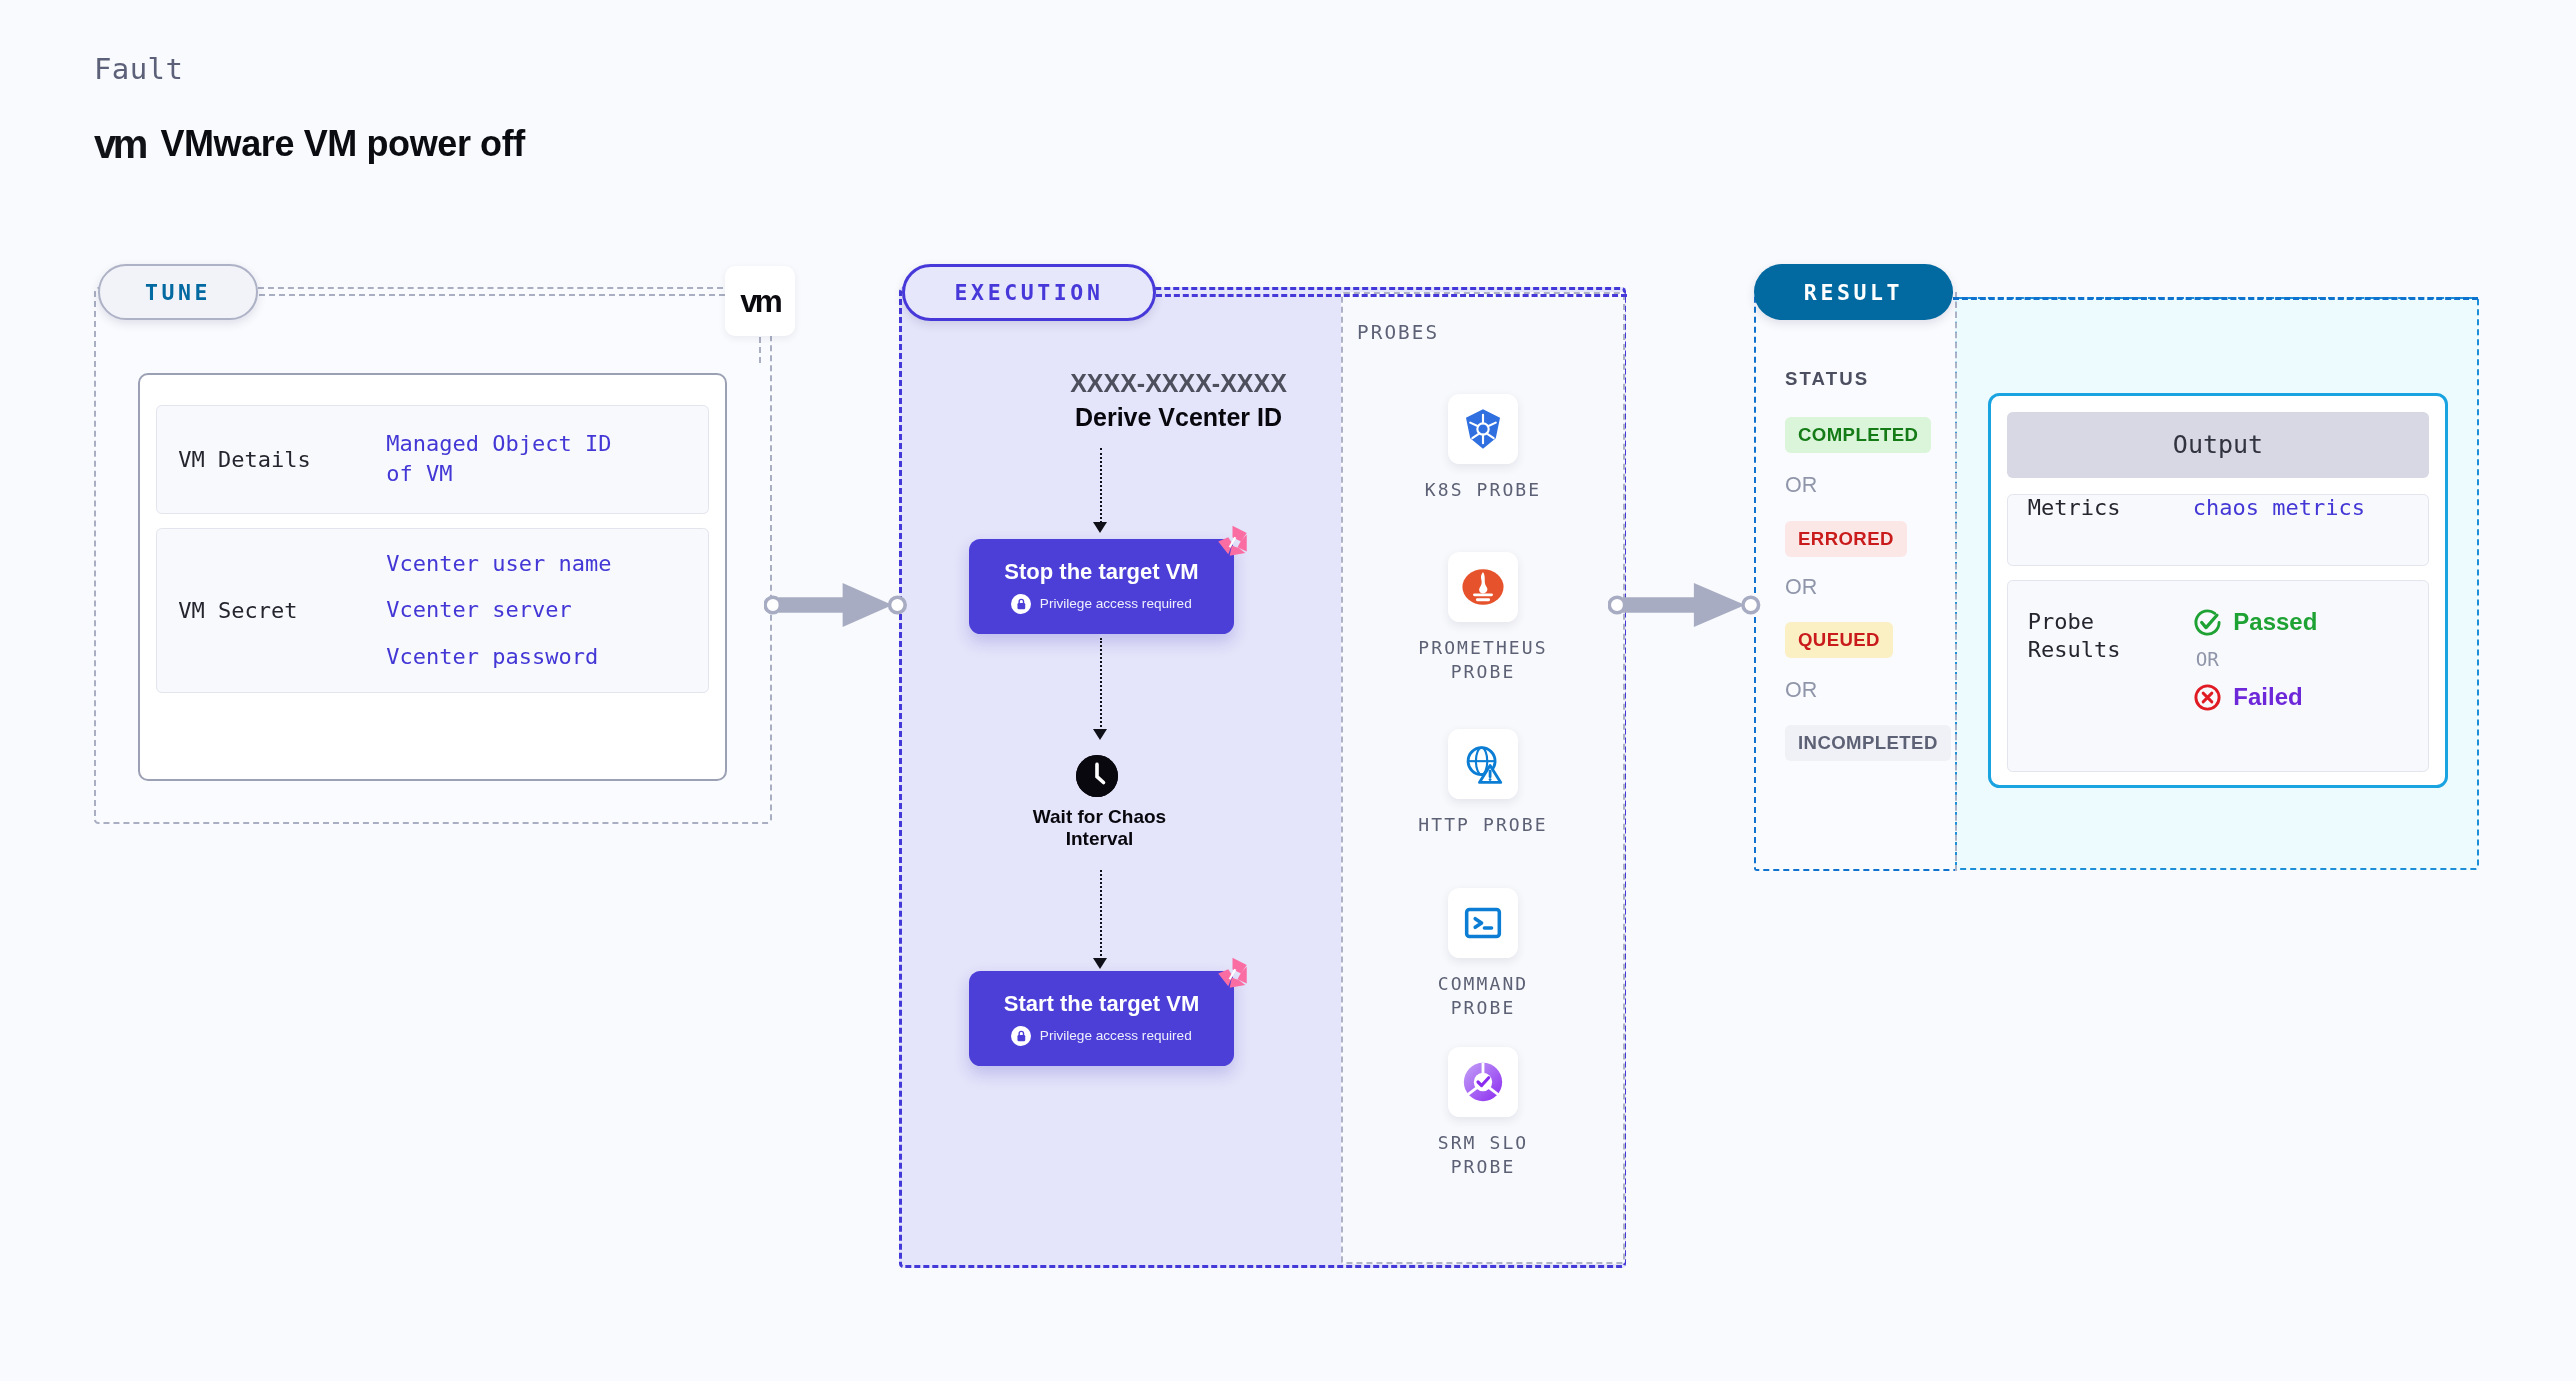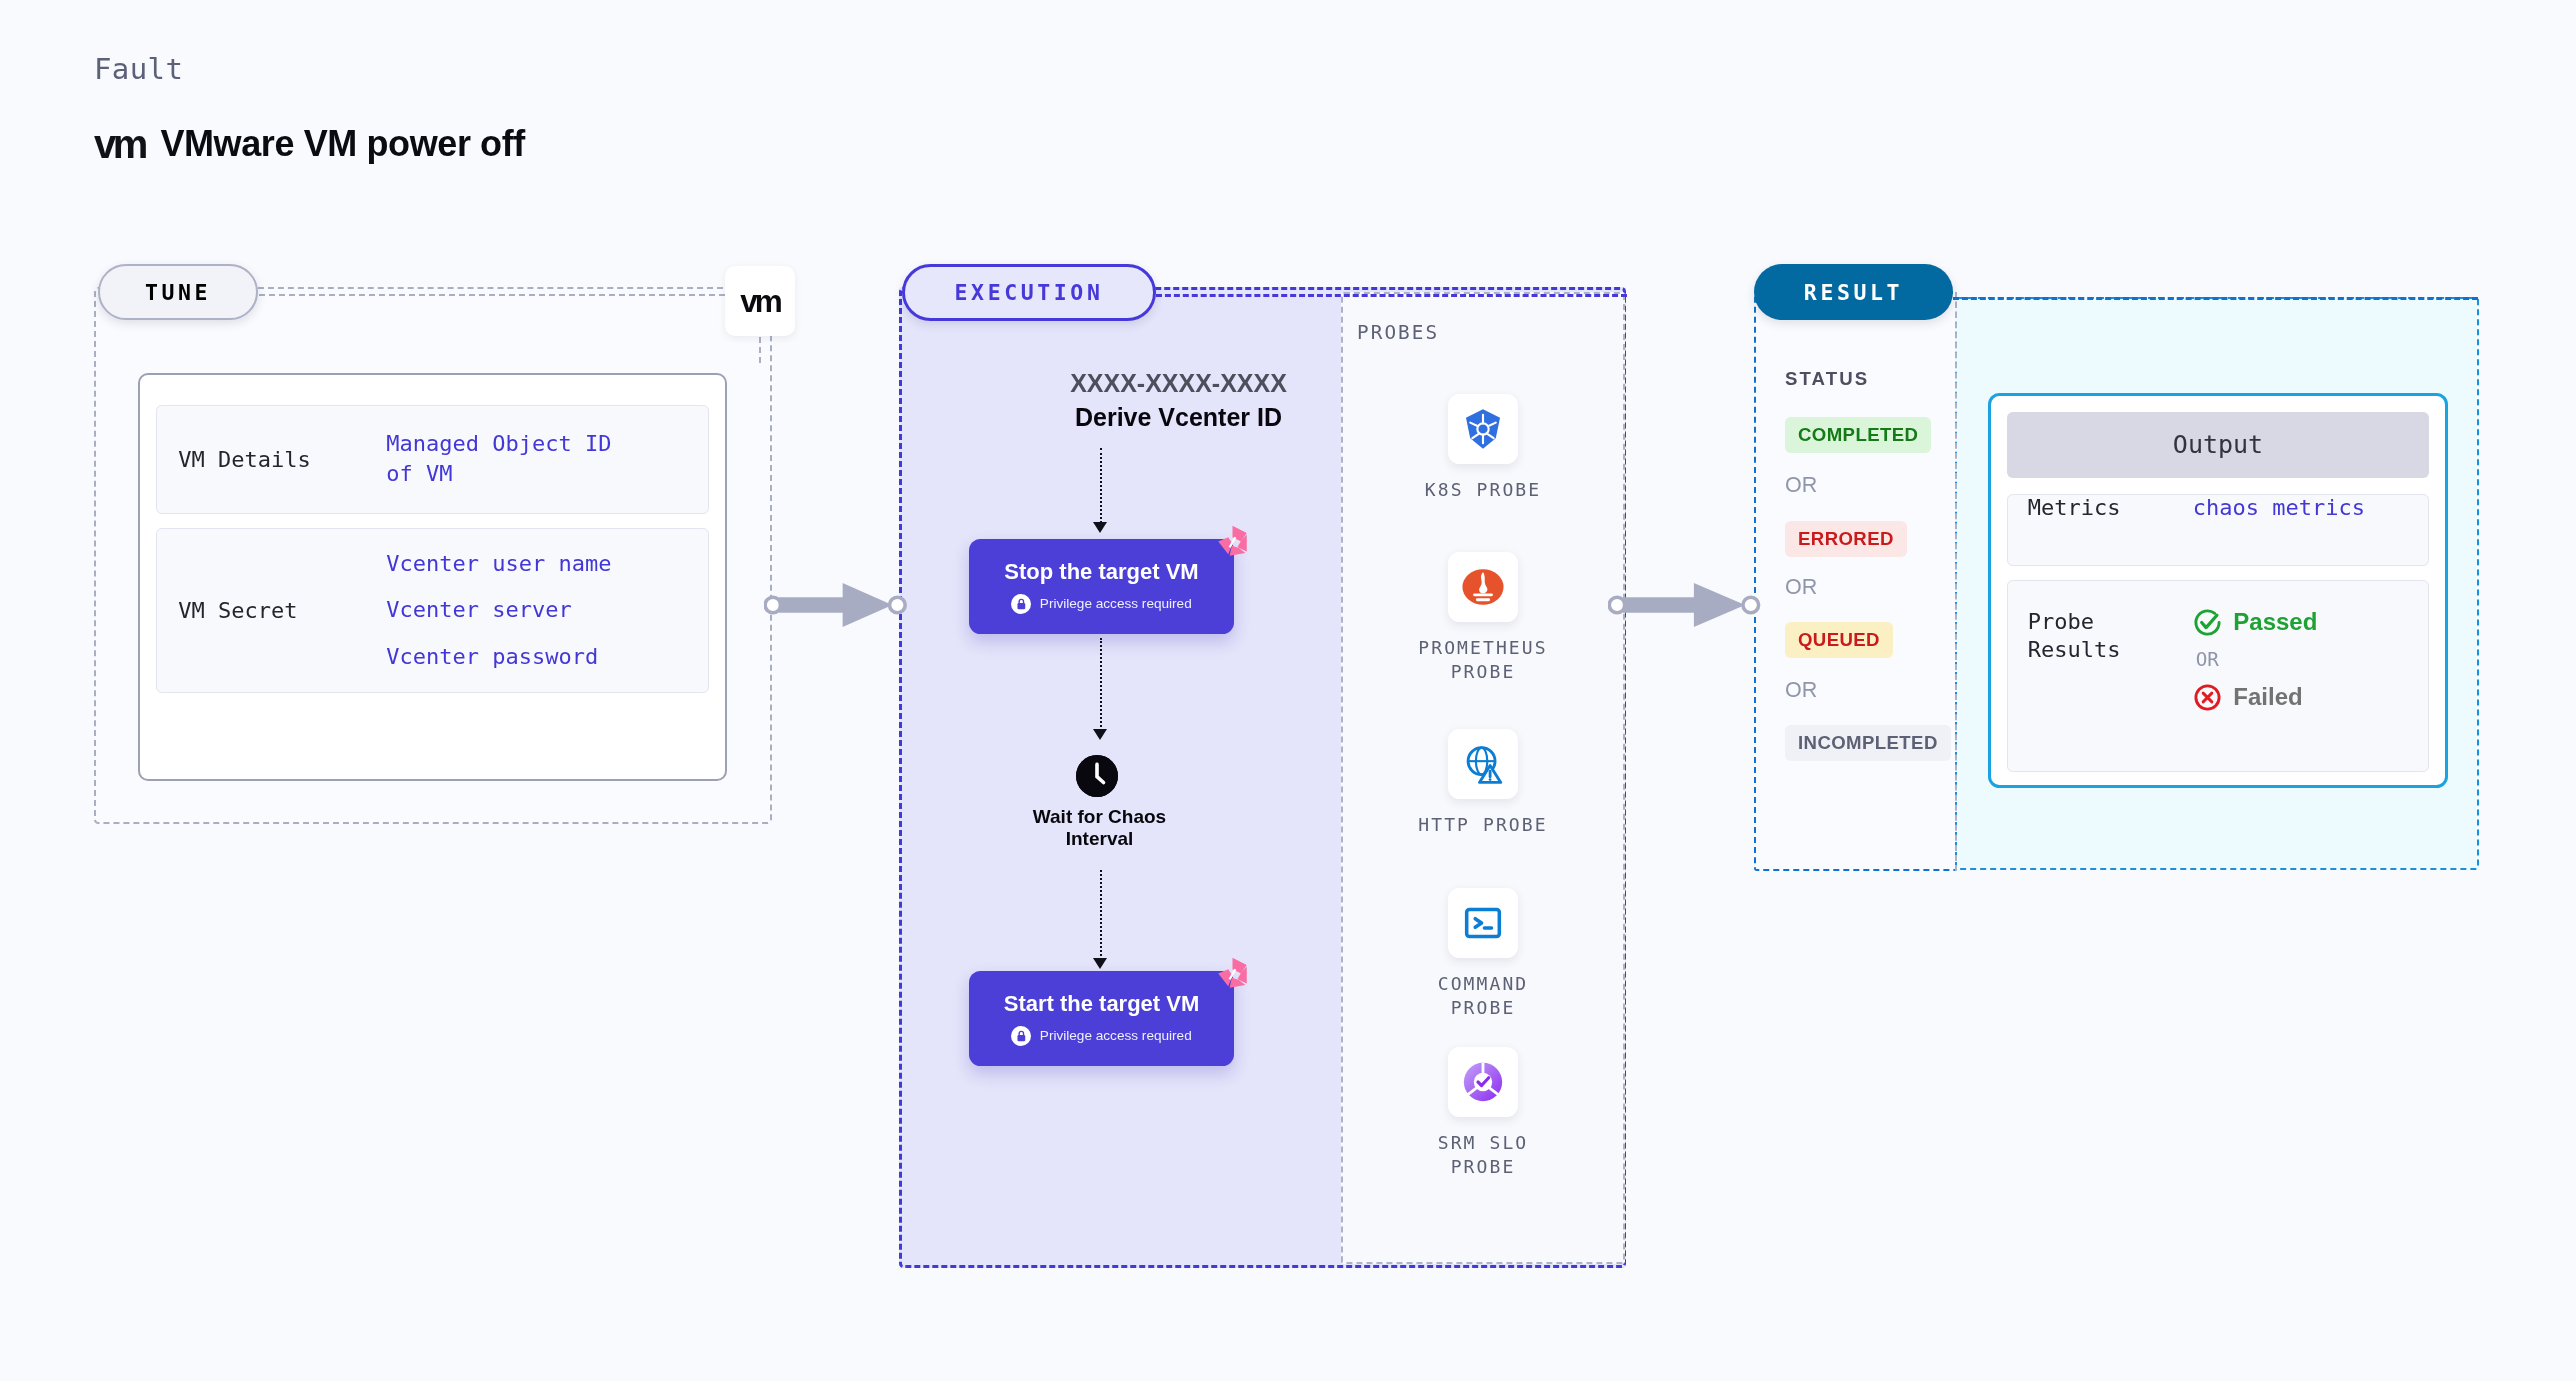--- a/index.html
+++ b/index.html
@@ -42,21 +42,21 @@
   }
 
   
   #tune-panel {
     left: 94px; top: 287px; width: 678px; height: 537px;
     border: 2.9px dashed #A9AEC2; border-radius: 4.3px;
     background: #FAFBFE;
   }
   #tune-badge {
     left: 98px; top: 264px; width: 160px; height: 56px;
-    background: #F2F3F8; border: 2.9px solid #AEB2C6; color: #000000;
+    background: #F2F3F8; border: 2.9px solid #AEB2C6; color: #0369a1;
     font-size: 21.5px;
   }
   #vm-chip {
     position: absolute; left: 725px; top: 266px;
     width: 70px; height: 70px; background: #FFFFFF; border-radius: 10px;
     display: flex; align-items: center; justify-content: center;
     box-shadow: 0 2.1px 7.2px rgba(40,40,90,.07); z-index: 7;
   }
   #vm-chip span {
     font-size: 31.5px; font-weight: 700; color: #0A0A0F; letter-spacing: -2.9px;
@@ -482,20 +482,20 @@
             <path d="M12 20 L18 27 L33 10" fill="none" stroke="#1EA233" stroke-width="4.5" stroke-linecap="round" stroke-linejoin="round"></path>
           </svg>
           <span class="res-text" style="color:#1EA233;">Passed</span>
         </div>
         <div class="res-or">OR</div>
         <div class="res-row">
           <svg width="29" height="29" viewBox="0 0 40 40">
             <circle cx="20" cy="20" r="16" fill="none" stroke="#E01B24" stroke-width="4"></circle>
             <path d="M14 14 L26 26 M26 14 L14 26" stroke="#E01B24" stroke-width="4" stroke-linecap="round"></path>
           </svg>
-          <span class="res-text" style="color:#737373;">Failed</span>
+          <span class="res-text" style="color:#6d28d9;">Failed</span>
         </div>
       </div>
     </div>
   </div>
 
 </div>
 
 
 </body></html>

